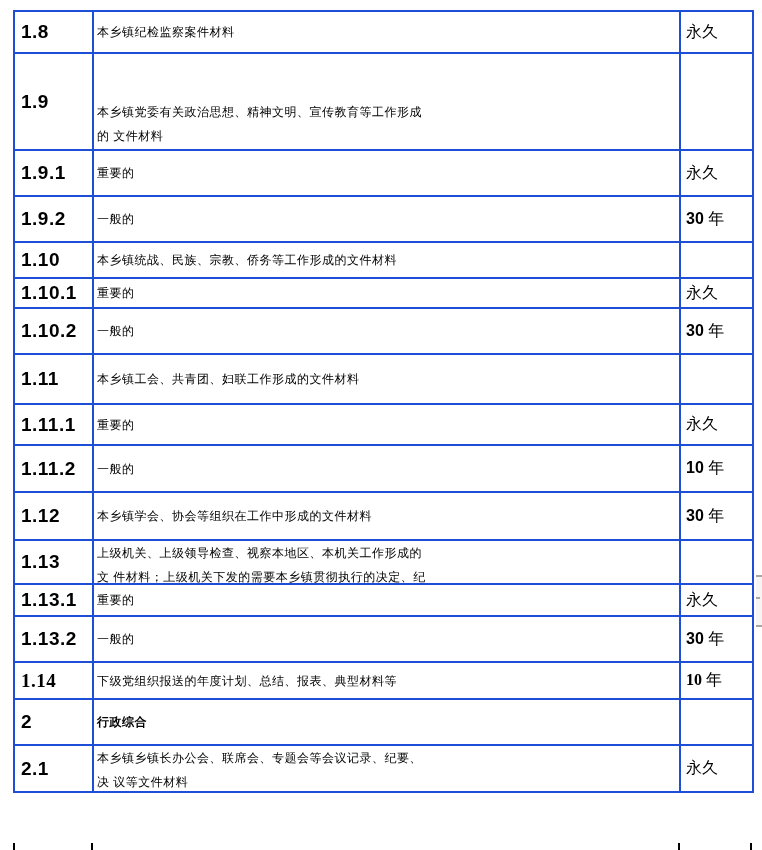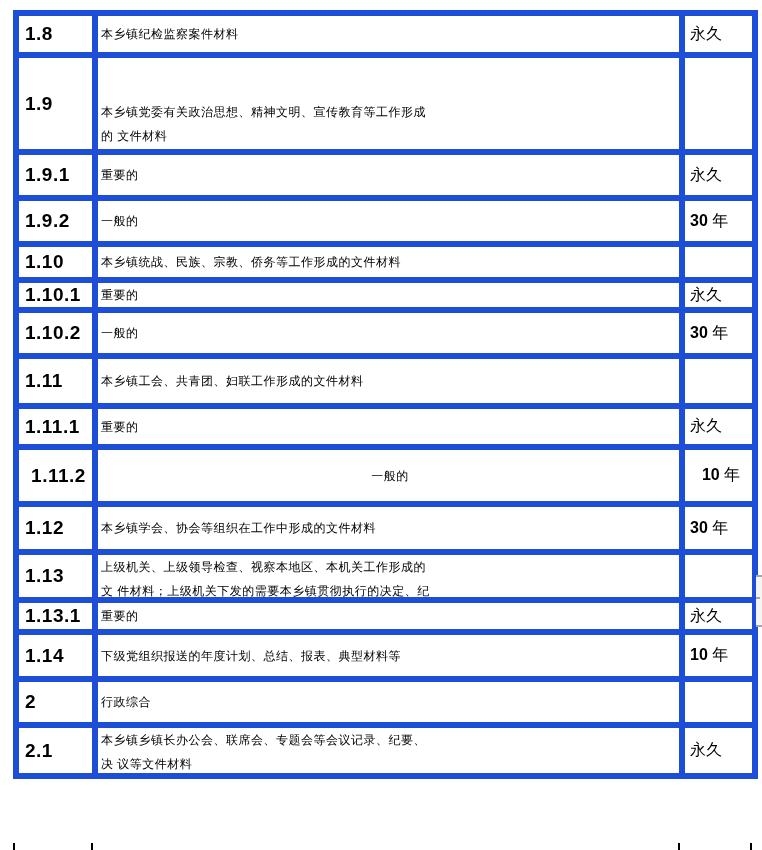--- a/index.html
+++ b/index.html
@@ -10,39 +10,39 @@
     color:#000000;
   }
   table.schedule {
     position:absolute; left:13px; top:10px; width:739px;
     border-collapse:collapse; table-layout:fixed;
   }
   col.c-num    { width:79px; }
   col.c-desc   { width:587px; }
   col.c-period { width:73px; }
   td {
-    border:6px solid #1d4ed8;
+    border:2px solid #1d4ed8;
     padding:0; margin:0;
     vertical-align:middle;
     overflow:hidden;
   }
   td.num {
     font-weight:bold; font-size:19px;
     padding-left:6px;
     letter-spacing:0.5px;
   }
   td.desc {
     font-size:12px; line-height:24px;
     padding-left:3px;
     letter-spacing:0.5px;
   }
   td.desc .line { display:block; white-space:nowrap; }
   td.desc.vbottom { vertical-align:bottom; padding-bottom:1px; }
   td.desc.vtop    { vertical-align:top; }
-  td.desc.section { font-weight:normal; }
+  td.desc.section { font-weight:bold; }
   .clipbox { overflow:hidden; }
   td.period { font-size:16px; padding-left:5px; }
   td.period .p-num { font-weight:bold; }
   .stub {
     position:absolute; width:2px; height:7px; top:843px;
     background:#000000;
   }
   .scroll-frag {
     position:absolute; right:0; top:575px;
     width:6px; height:48px;
@@ -124,21 +124,21 @@
           </td>
           <td class="period"></td>
         </tr>
         <tr style="height: 41px; padding-left: 31px;">
           <td class="num">1.11.1</td>
           <td class="desc">
             <span class="line">重要的</span>
           </td>
           <td class="period">永久</td>
         </tr>
-        <tr style="height: 57px; text-align: center;">
+        <tr style="height: 47px;">
           <td class="num">1.11.2</td>
           <td class="desc">
             <span class="line">一般的</span>
           </td>
           <td class="period"><span class="p-num">10</span> 年</td>
         </tr>
         <tr style="height: 48px;">
           <td class="num">1.12</td>
           <td class="desc">
             <span class="line">本乡镇学会、协会等组织在工作中形成的文件材料</span>
@@ -155,21 +155,28 @@
           </td>
           <td class="period"></td>
         </tr>
         <tr style="height: 32px;">
           <td class="num">1.13.1</td>
           <td class="desc">
             <span class="line">重要的</span>
           </td>
           <td class="period">永久</td>
         </tr>
-        <tr style="height: 47px;">
+        <tr style="height: 46px;">
+          <td class="num">1.13.2</td>
+          <td class="desc">
+            <span class="line">一般的</span>
+          </td>
+          <td class="period"><span class="p-num">30</span> 年</td>
+        </tr>
+        <tr style="height: 37px; font-family: Liberation Serif, serif;">
           <td class="num">1.14</td>
           <td class="desc">
             <span class="line">下级党组织报送的年度计划、总结、报表、典型材料等</span>
           </td>
           <td class="period"><span class="p-num">10</span> 年</td>
         </tr>
         <tr style="height: 46px;">
           <td class="num">2</td>
           <td class="desc section">
             <span class="line">行政综合</span>

